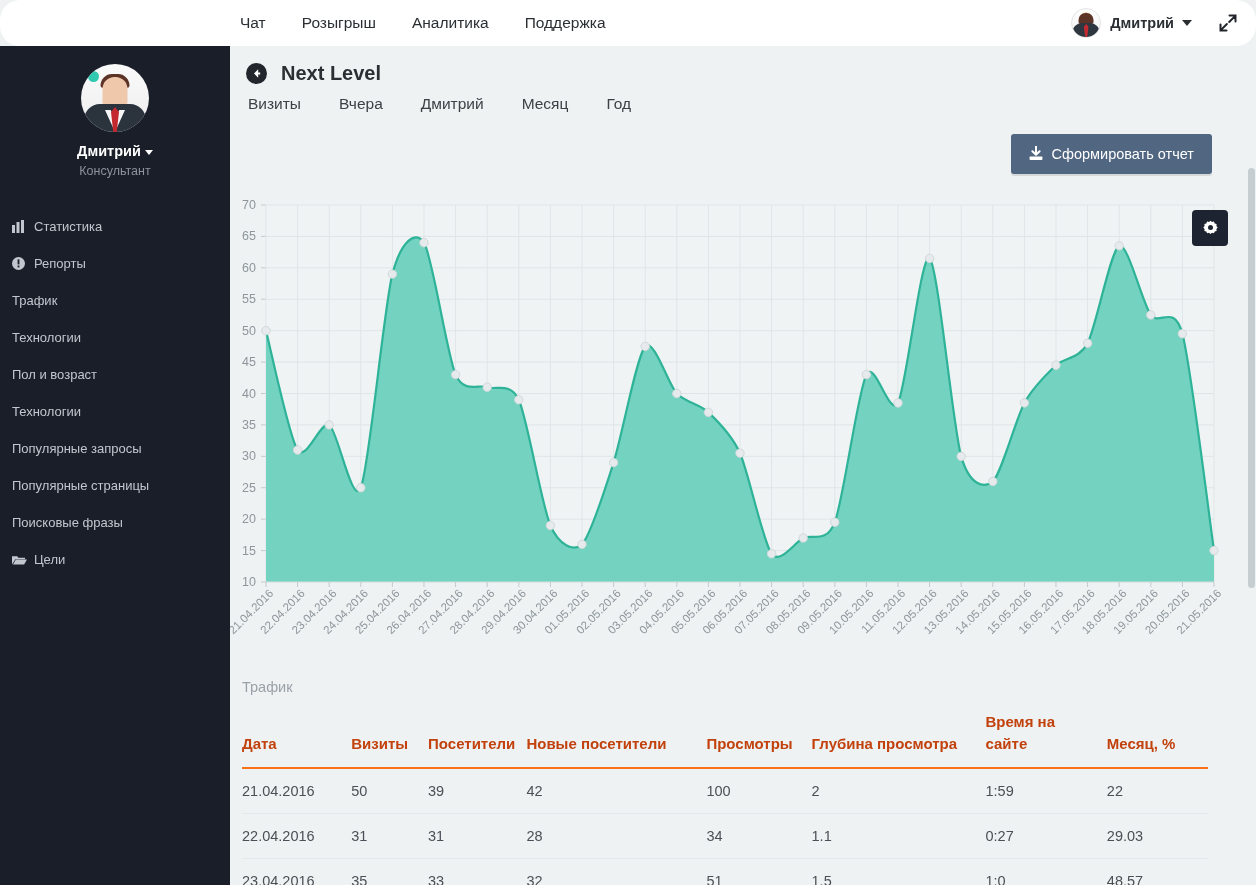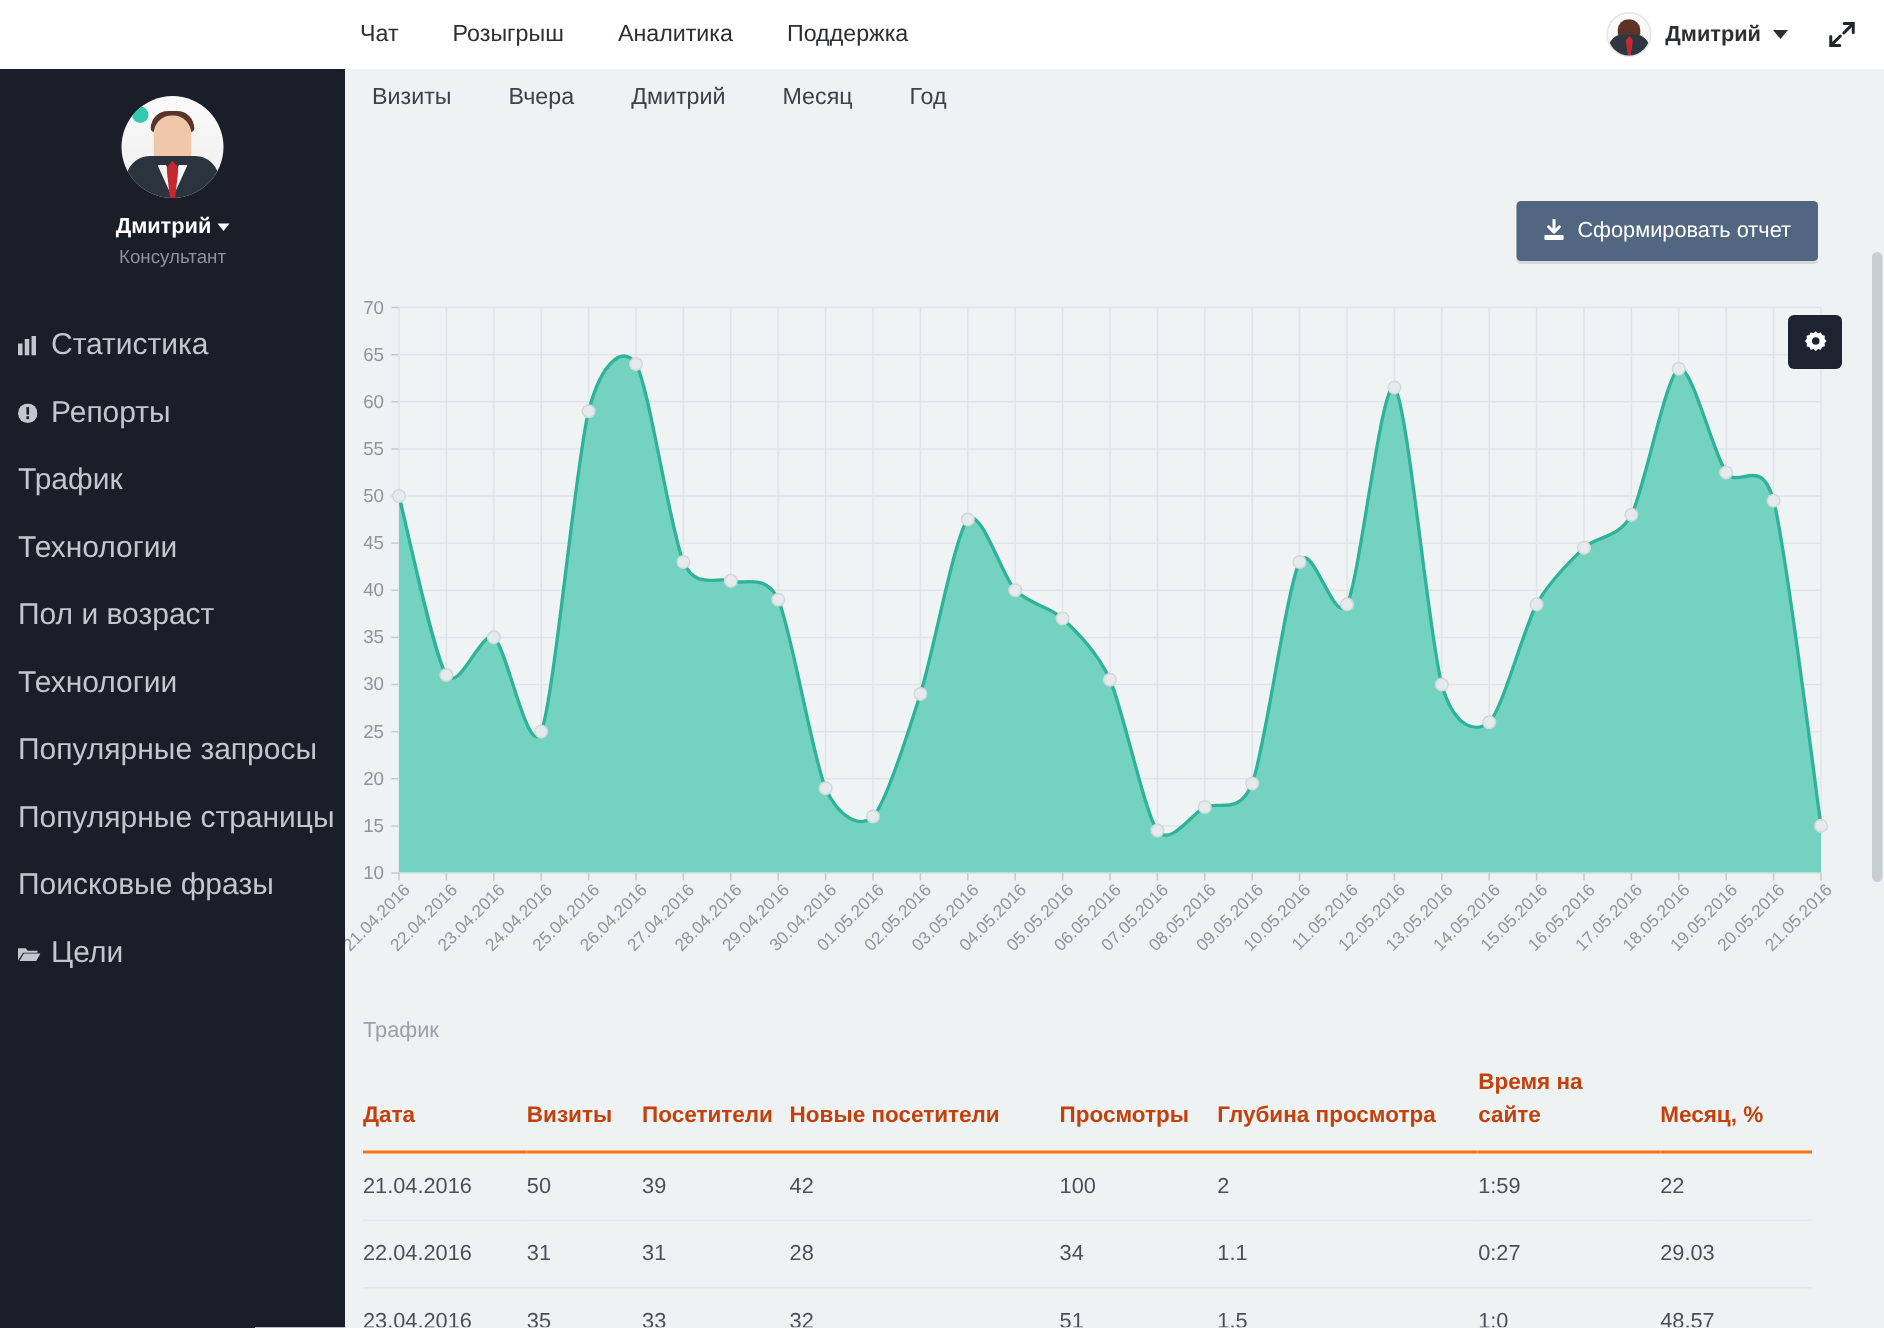--- a/index.html
+++ b/index.html
@@ -12,20 +12,21 @@
   }
   #app { position: relative; width: 1256px; height: 885px; }
 
   
   .topnav {
     position: absolute; top: 0; left: 0;
     width: 1256px; height: 46px;
     background: #ffffff;
     display: flex; align-items: center;
     z-index: 30;
+    border-radius: 20px;
   }
   .topnav-links { display: flex; align-items: center; margin-left: 240px; }
   .topnav-link {
     font-size: 15.5px; color: #2b2f33;
     margin-right: 36px; cursor: pointer; white-space: nowrap;
   }
   .topnav-right {
     margin-left: auto; display: flex; align-items: center;
     padding-right: 18px;
   }
@@ -111,21 +112,21 @@
     width: 0; height: 0;
     border-left: 4px solid transparent; border-right: 4px solid transparent;
     border-top: 5px solid #ffffff;
   }
   .profile-role { margin-top: 5px; font-size: 12.5px; color: #8d929b; }
 
   .navlist { margin-top: 8px; }
   .navitem {
     display: flex; align-items: center;
     padding: 11px 0 11px 12px;
-    font-size: 20px; color: #c2c7cf; cursor: pointer;
+    font-size: 13px; color: #c2c7cf; cursor: pointer;
   }
   .navitem .ico { width: 22px; flex: none; display: flex; align-items: center; color: #c2c7cf; }
   .navitem .ico.empty { width: 0; }
   .navitem .lbl { white-space: nowrap; }
 
   
   .main {
     position: absolute; top: 46px; left: 230px;
     width: 1026px; height: 839px;
     background: #eef2f3; overflow: hidden;
@@ -304,20 +305,29 @@
             <path d="M3.9 5.6H15l-2.9 5H1Z" fill="#c2c7cf"></path>
           </svg>
         </span>
         <span class="lbl">Цели</span>
       </div>
     </div>
   </div>
 
   <div class="main">
 
+    <div class="page-head">
+      <div class="back-btn">
+        <svg width="13" height="13" viewBox="0 0 13 13">
+          <path d="M8.2 2.2 4 6.5l4.2 4.3z" fill="#ffffff"></path>
+          <rect x="6.6" y="5.5" width="3.6" height="2" fill="#ffffff"></rect>
+        </svg>
+      </div>
+      <div class="page-title">Next Level</div>
+    </div>
 
     <div class="tabs">
       <div class="tab">Визиты</div>
       <div class="tab">Вчера</div>
       <div class="tab">Дмитрий</div>
       <div class="tab">Месяц</div>
       <div class="tab">Год</div>
     </div>
 
     <button class="report-btn">

